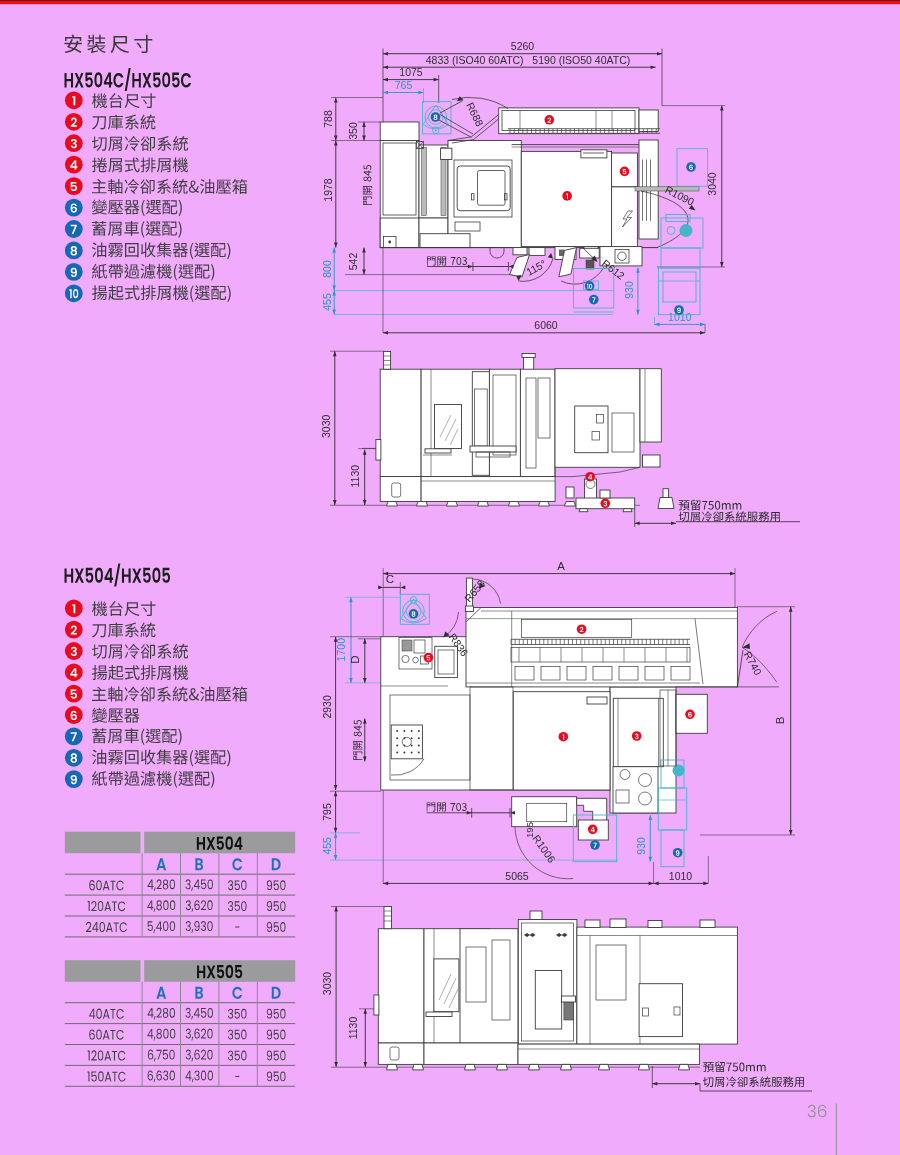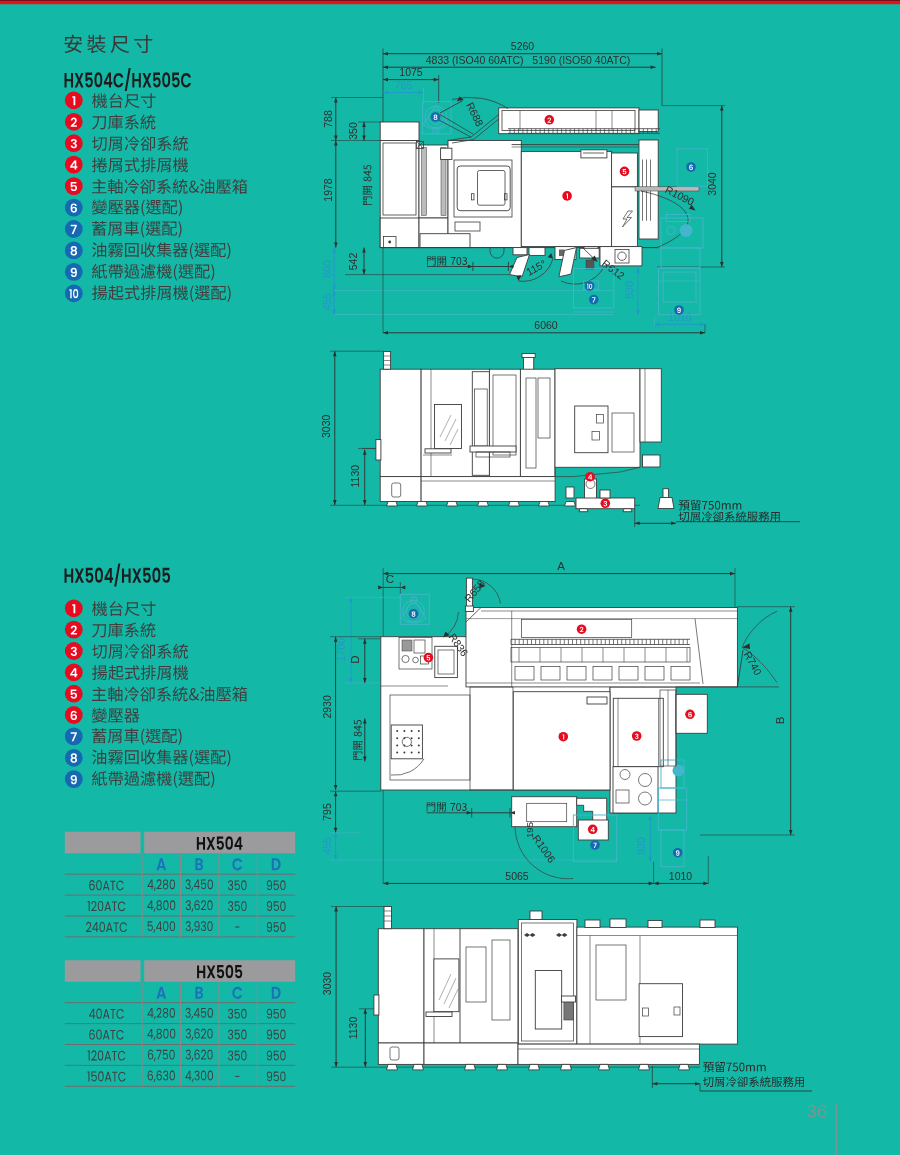--- a/index.html
+++ b/index.html
@@ -1,16 +1,16 @@
 <!DOCTYPE html>
 <html><head>
 <meta charset="utf-8">
 <style>
 html,body{margin:0;padding:0;background:#e9e9ea;}
-.page{position:relative;width:900px;height:1155px;background:#14b8a6;overflow:hidden;
+.page{position:relative;width:900px;height:1155px;background:#f0abfc;overflow:hidden;
   font-family:"Liberation Sans",sans-serif;}
 svg{position:absolute;left:0;top:0;}
 </style>
 </head>
 <body>
 
 <div class="page">
 <svg width="900" height="1155" viewBox="0 0 900 1155">
 
 <rect x="0" y="0" width="900" height="4.2" fill="#e8101c"></rect>

